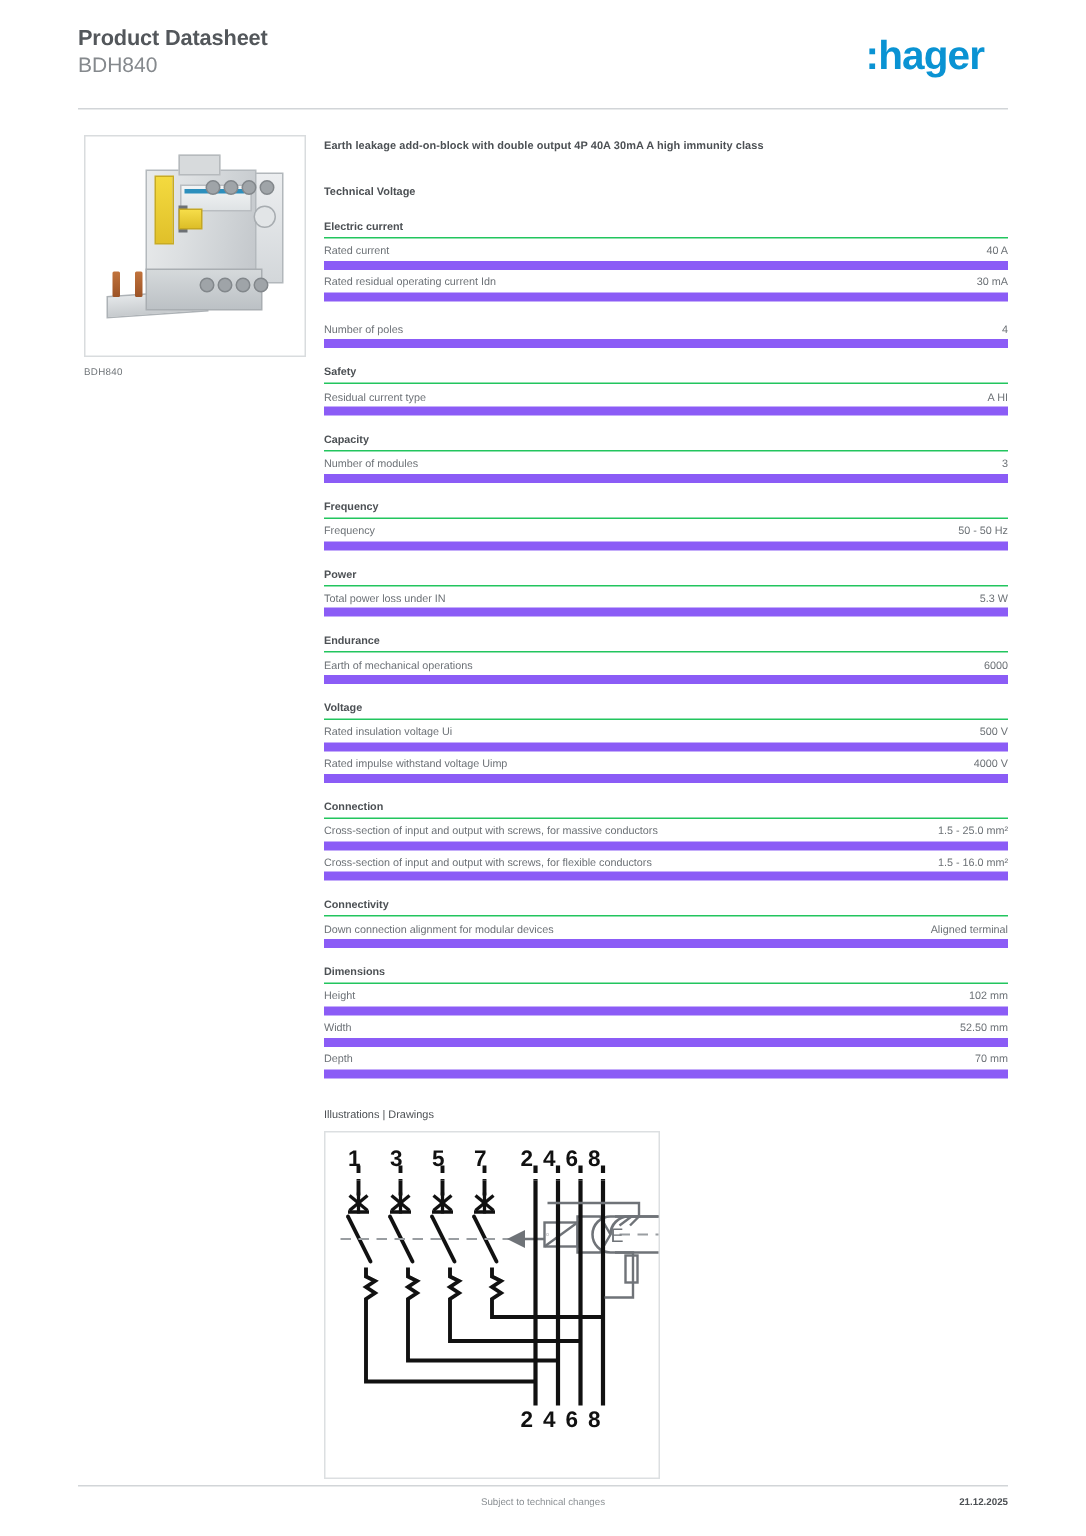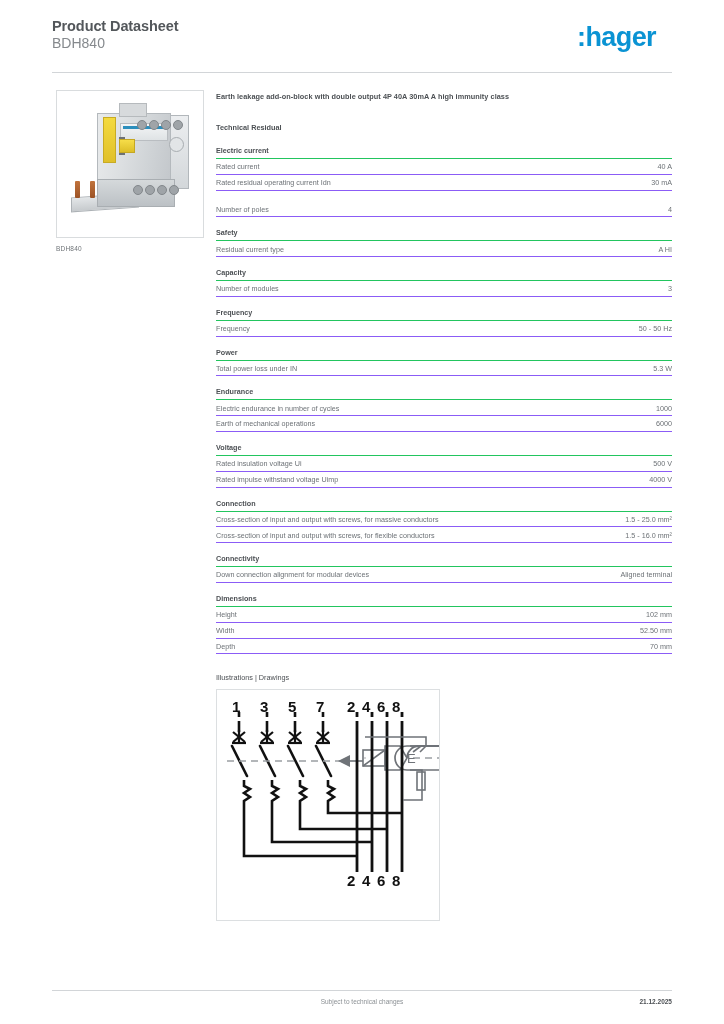--- a/index.html
+++ b/index.html
@@ -186,21 +186,21 @@
     padding-bottom: 3px;
     border-bottom: 1px solid #22c55e;
     margin: 0;
   }
   .row {
     display: flex;
     justify-content: space-between;
     align-items: baseline;
     font-size: 7.2px;
     color: #6c7176;
-    border-bottom: 1px solid #8b5cf6;
+    border-bottom: 6px solid #8b5cf6;
     padding: 3.2px 0 2.6px 0;
     line-height: 9px;
   }
   .row .label { white-space: nowrap; }
   .row .value { white-space: nowrap; text-align: right; }
 
   
   .illus-heading {
     font-size: 7.3px;
     font-weight: normal;
@@ -284,21 +284,21 @@
       <div class="dev hole b1"></div>
       <div class="dev hole b2"></div>
       <div class="dev hole b3"></div>
       <div class="dev hole b4"></div>
     </div>
     <div class="product-caption">BDH840</div>
   </div>
 
   <div class="content">
     <div class="desc">Earth leakage add-on-block with double output 4P 40A 30mA A high immunity class</div>
-    <div class="tech-heading">Technical Residual</div>
+    <div class="tech-heading">Technical Voltage</div>
 
     <div id="spec-groups">
         <div class="group">
           <div class="group-title">Electric current</div>
           <div class="row">
             <span class="label">Rated current</span>
             <span class="value">40 A</span>
           </div>
           <div class="row">
             <span class="label">Rated residual operating current Idn</span>
@@ -334,24 +334,20 @@
         </div>
         <div class="group">
           <div class="group-title">Power</div>
           <div class="row">
             <span class="label">Total power loss under IN</span>
             <span class="value">5.3 W</span>
           </div>
         </div>
         <div class="group">
           <div class="group-title">Endurance</div>
-          <div class="row">
-            <span class="label">Electric endurance in number of cycles</span>
-            <span class="value">1000</span>
-          </div>
           <div class="row">
             <span class="label">Earth of mechanical operations</span>
             <span class="value">6000</span>
           </div>
         </div>
         <div class="group">
           <div class="group-title">Voltage</div>
           <div class="row">
             <span class="label">Rated insulation voltage Ui</span>
             <span class="value">500 V</span>

